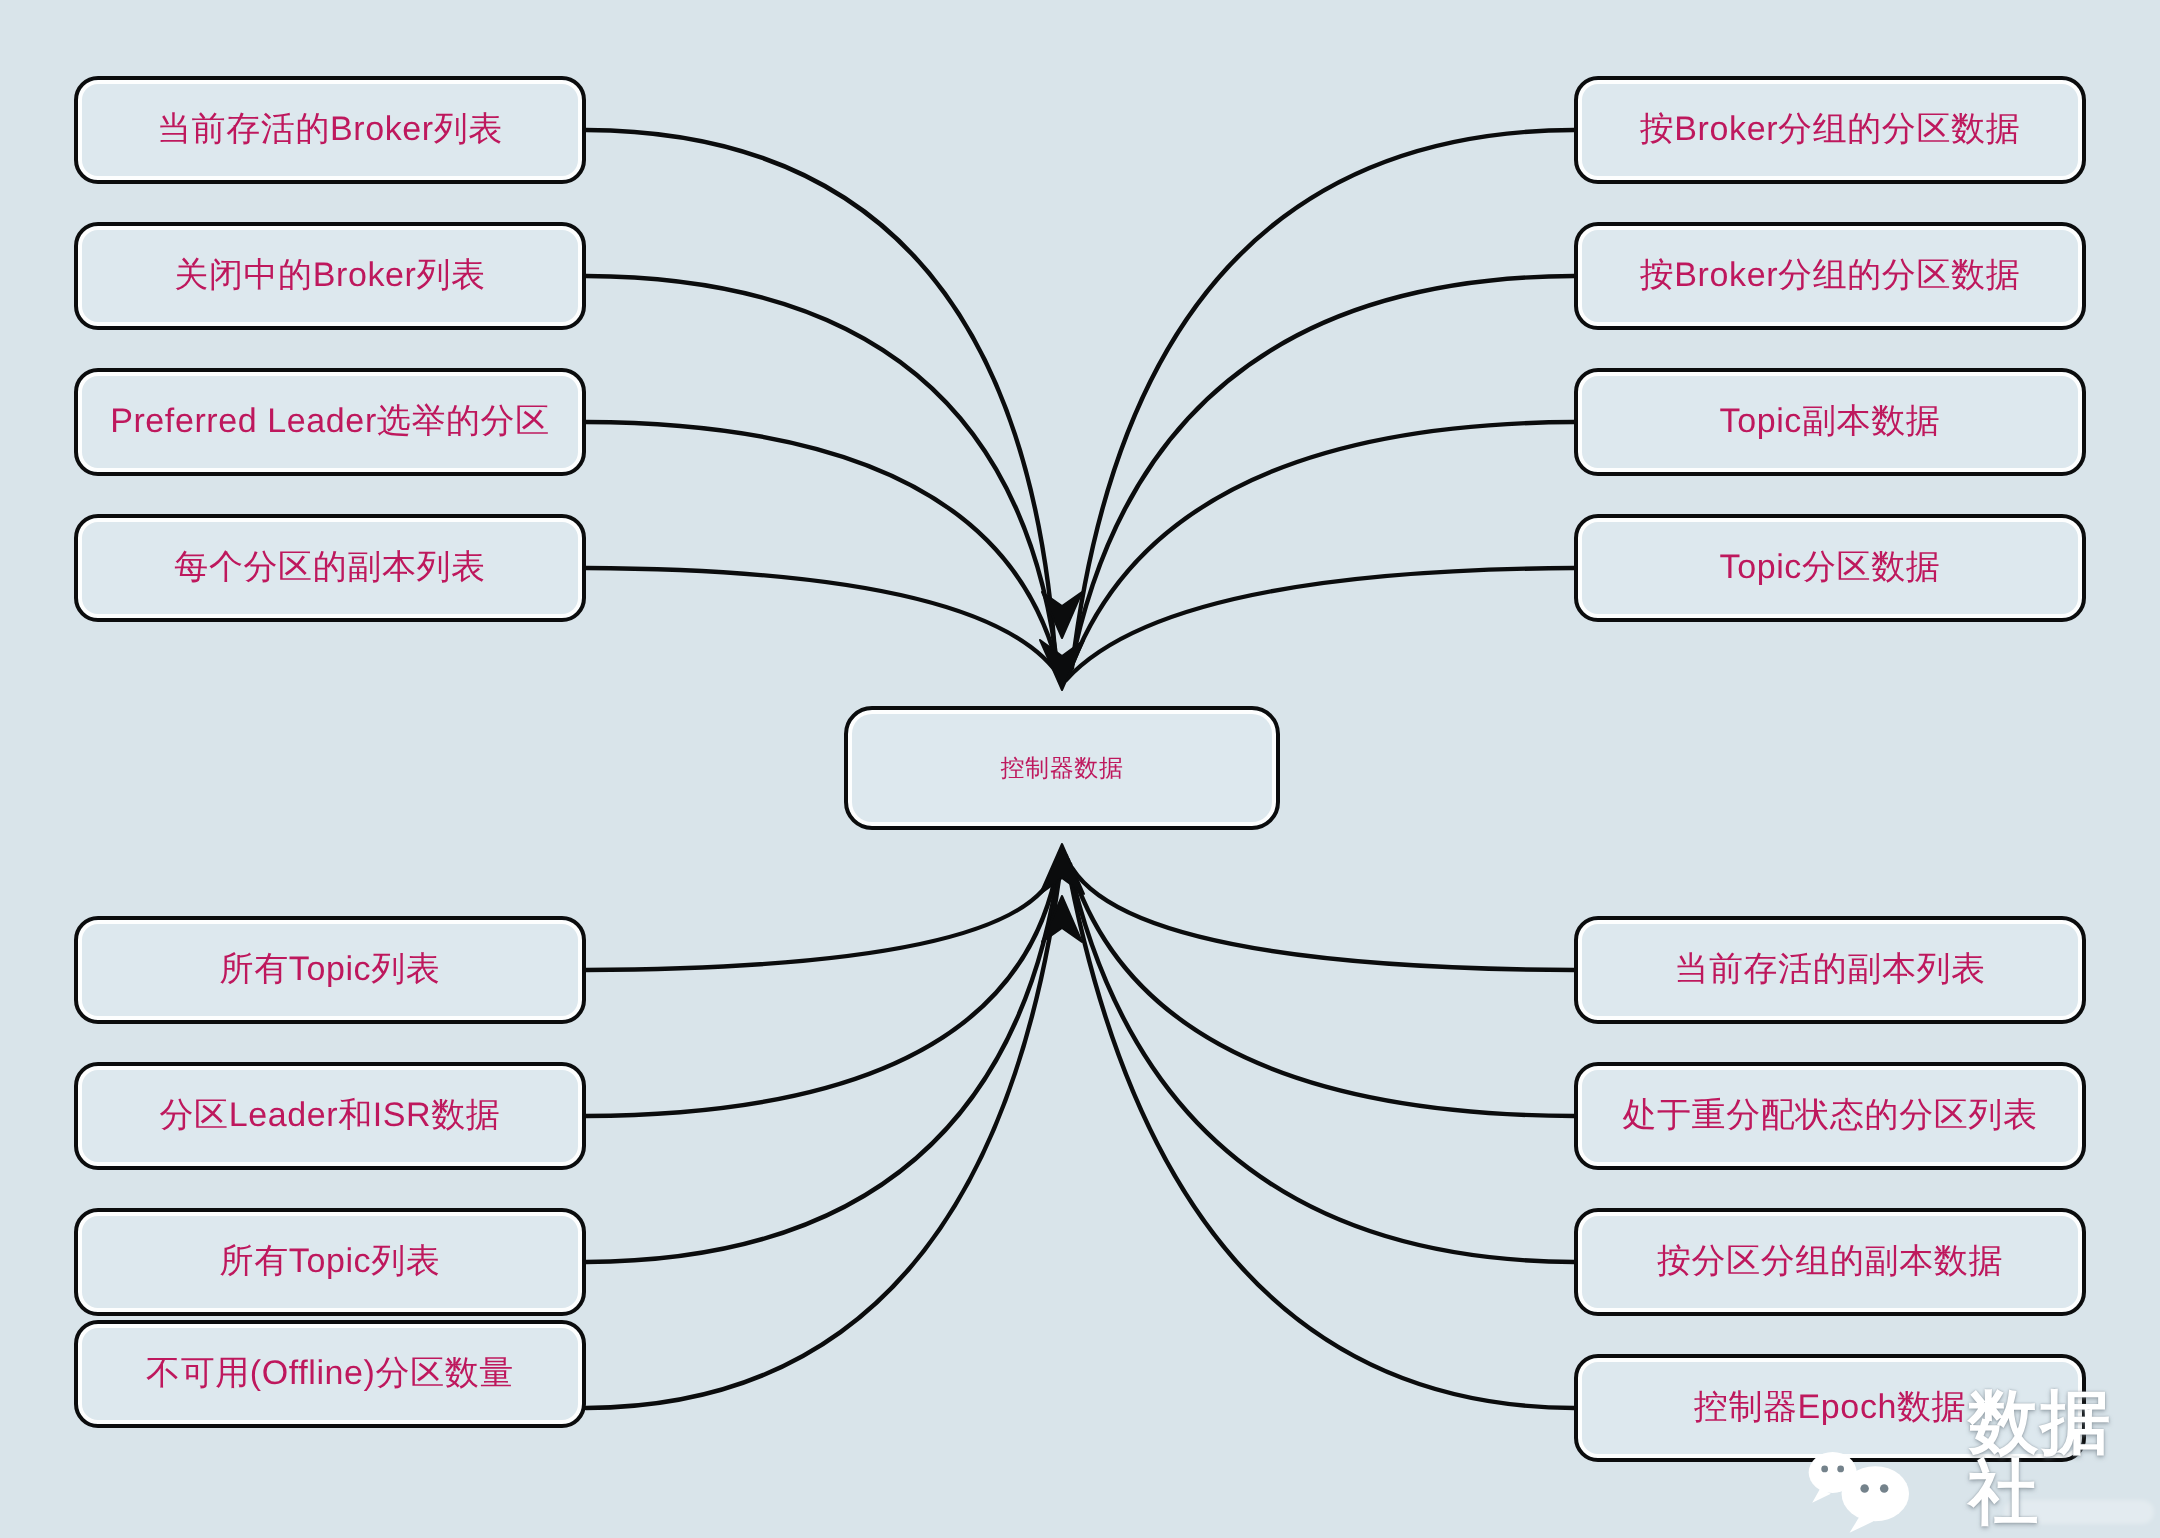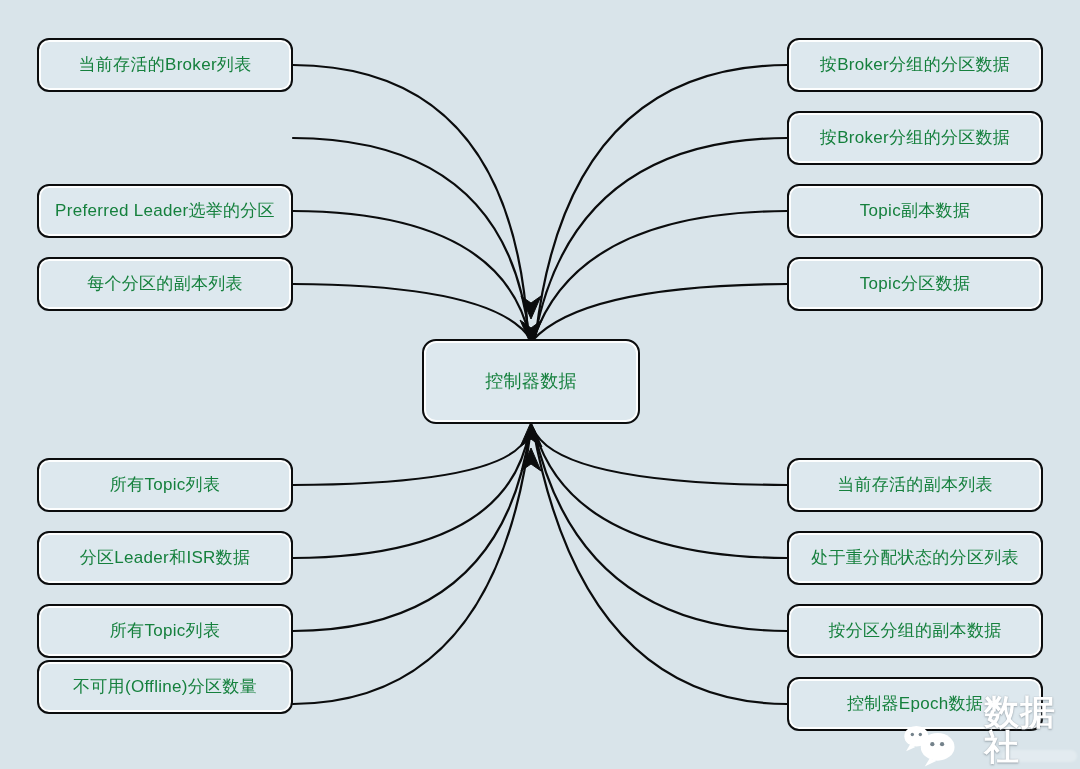--- a/index.html
+++ b/index.html
@@ -36,32 +36,32 @@
     stroke-linejoin:round;
   }
   .node{
     position:absolute;
     display:flex;align-items:center;justify-content:center;
     text-align:center;
     background:var(--node-fill);
     border:2.4px solid var(--node-border);
     border-radius:12px;
     box-shadow:inset 0 0 0 2px rgba(255,255,255,0.92);
-    color:#15803d;
+    color:#be185d;
     font-size:17px;
     letter-spacing:0.3px;
     padding:4px 10px;
     line-height:1.2;
   }
   .node-side{width:256px;height:54px;}
   .node-left{left:37px;}
   .node-right{left:787px;}
   .node-center{
-    left:422px;top:339px;width:218px;height:85px;
-    border-radius:14px;font-size:18px;
+    left:422px;top:353px;width:218px;height:62px;
+    border-radius:14px;font-size:12px;
   }
   .watermark{
     position:absolute;
     left:903px;top:694px;
     display:flex;align-items:flex-end;
     z-index:5;
     pointer-events:none;
     gap:24px;
   }
   .watermark .wm-icon{width:62px;height:52px;}
@@ -112,20 +112,21 @@
     <path class="connector" d="M 787 704 Q 583 703 533 428"></path>
 
     <polygon class="arrow" points="531,319 521,296 531,303 541,296"></polygon>
     <polygon class="arrow" points="531,345 520,320 531,328 542,320"></polygon>
 
     <polygon class="arrow" points="531,422 520,447 531,439 542,447"></polygon>
     <polygon class="arrow" points="531,448 521,471 531,464 541,471"></polygon>
   </svg>
 
   <div class="node node-side node-left" style="top:38px">当前存活的Broker列表</div>
+  <div class="node node-side node-left" style="top:111px">关闭中的Broker列表</div>
   <div class="node node-side node-left" style="top:184px">Preferred Leader选举的分区</div>
   <div class="node node-side node-left" style="top:257px">每个分区的副本列表</div>
   <div class="node node-side node-left" style="top:458px">所有Topic列表</div>
   <div class="node node-side node-left" style="top:531px">分区Leader和ISR数据</div>
   <div class="node node-side node-left" style="top:604px">所有Topic列表</div>
   <div class="node node-side node-left" style="top:660px">不可用(Offline)分区数量</div>
 
   <div class="node node-side node-right" style="top:38px">按Broker分组的分区数据</div>
   <div class="node node-side node-right" style="top:111px">按Broker分组的分区数据</div>
   <div class="node node-side node-right" style="top:184px">Topic副本数据</div>

